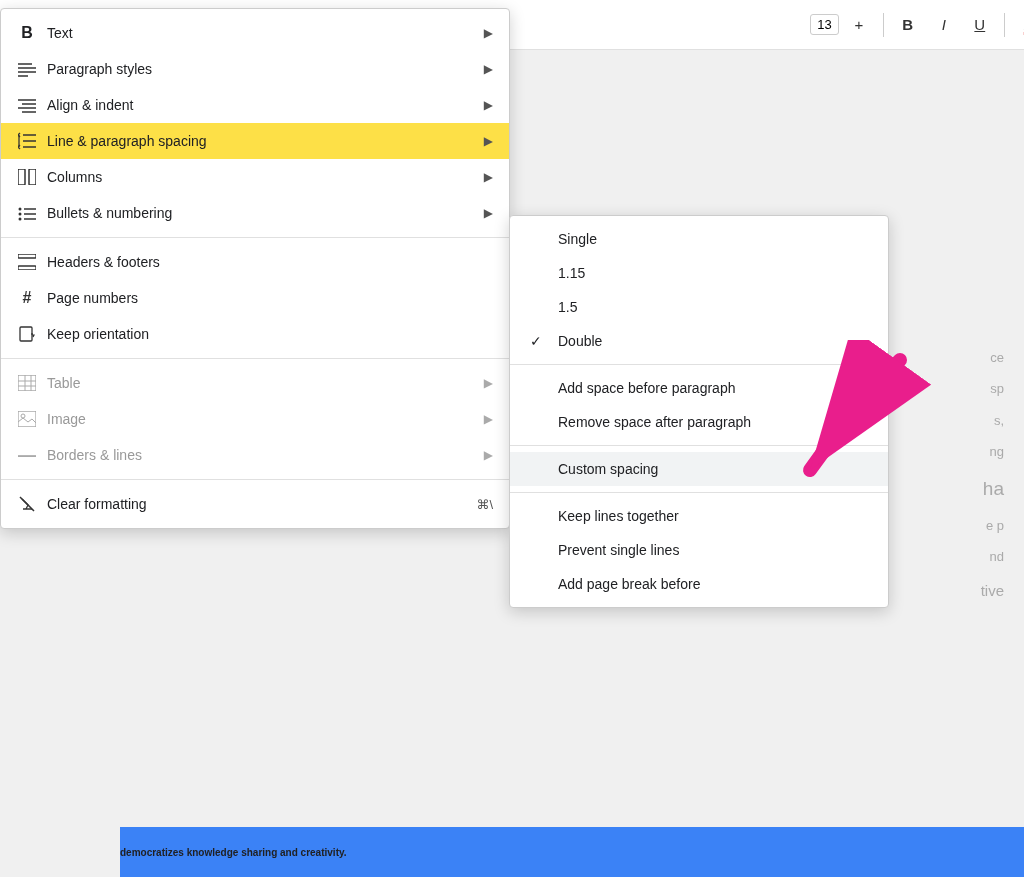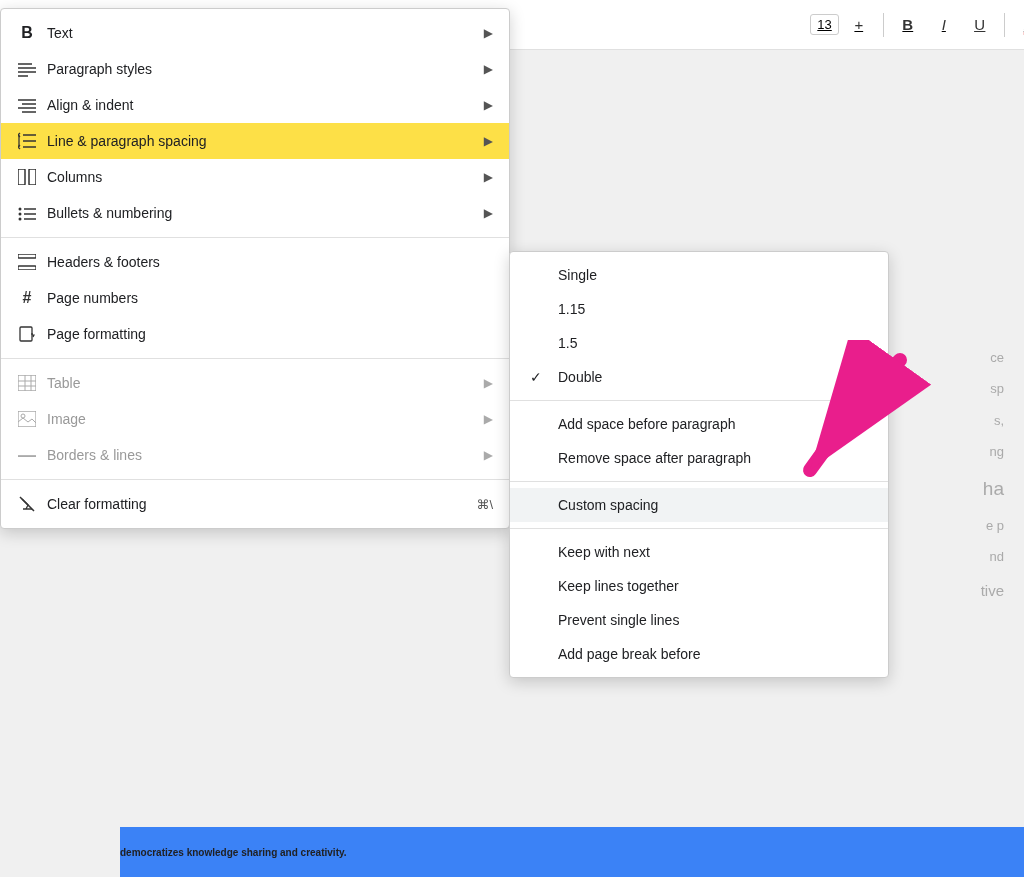--- a/index.html
+++ b/index.html
@@ -120,21 +120,20 @@
       position: absolute;
       top: 215px;
       left: 509px;
       width: 380px;
       background: #fff;
       border: 1px solid #ccc;
       border-radius: 4px;
       box-shadow: 0 4px 16px rgba(0,0,0,0.18);
       z-index: 101;
       padding: 6px 0;
-      margin-top: 36px;
     }
 
     .submenu-item {
       display: flex;
       align-items: center;
       padding: 9px 20px;
       cursor: pointer;
       color: #202124;
       font-size: 14px;
       gap: 10px;
@@ -167,21 +166,20 @@
       position: absolute;
       top: 0; left: 0; right: 0;
       height: 50px;
       display: flex;
       align-items: center;
       padding: 0 8px;
       gap: 2px;
       background: #fff;
       border-bottom: 1px solid #e0e0e0;
       z-index: 5;
-      text-decoration: underline;
     }
 
     .nav-item {
       padding: 6px 10px;
       font-size: 14px;
       color: #202124;
       cursor: pointer;
       border-radius: 4px;
     }
     .nav-item.active {
@@ -334,21 +332,21 @@
   </div>
 
   <div class="menu-item">
     <span class="menu-item-icon">
       <svg width="18" height="18" viewBox="0 0 18 18" fill="none" xmlns="http://www.w3.org/2000/svg">
         <rect x="2" y="2" width="12" height="14" rx="1" stroke="#333" stroke-width="1.3" fill="none"></rect>
         <path d="M14 8 A6 6 0 0 1 14 10" stroke="#333" stroke-width="1.3" fill="none"></path>
         <path d="M14 10 L16 10 L15 12" stroke="#333" stroke-width="1.2" fill="none"></path>
       </svg>
     </span>
-    <span class="menu-item-label">Page formatting</span>
+    <span class="menu-item-label">Keep orientation</span>
   </div>
 
   <div class="menu-divider"></div>
 
   <div class="menu-item disabled">
     <span class="menu-item-icon">
       <svg width="18" height="16" viewBox="0 0 18 16" fill="none" xmlns="http://www.w3.org/2000/svg">
         <rect x="0" y="0" width="18" height="16" rx="1" stroke="#aaa" stroke-width="1.3" fill="none"></rect>
         <line x1="0" y1="6" x2="18" y2="6" stroke="#aaa" stroke-width="1"></line>
         <line x1="0" y1="11" x2="18" y2="11" stroke="#aaa" stroke-width="1"></line>
@@ -430,24 +428,20 @@
 
   <div class="submenu-divider"></div>
 
   <div class="submenu-item highlighted">
     <span class="submenu-check"></span>
     <span>Custom spacing</span>
   </div>
 
   <div class="submenu-divider"></div>
 
-  <div class="submenu-item">
-    <span class="submenu-check"></span>
-    <span>Keep with next</span>
-  </div>
 
   <div class="submenu-item">
     <span class="submenu-check"></span>
     <span>Keep lines together</span>
   </div>
 
   <div class="submenu-item">
     <span class="submenu-check"></span>
     <span>Prevent single lines</span>
   </div>

